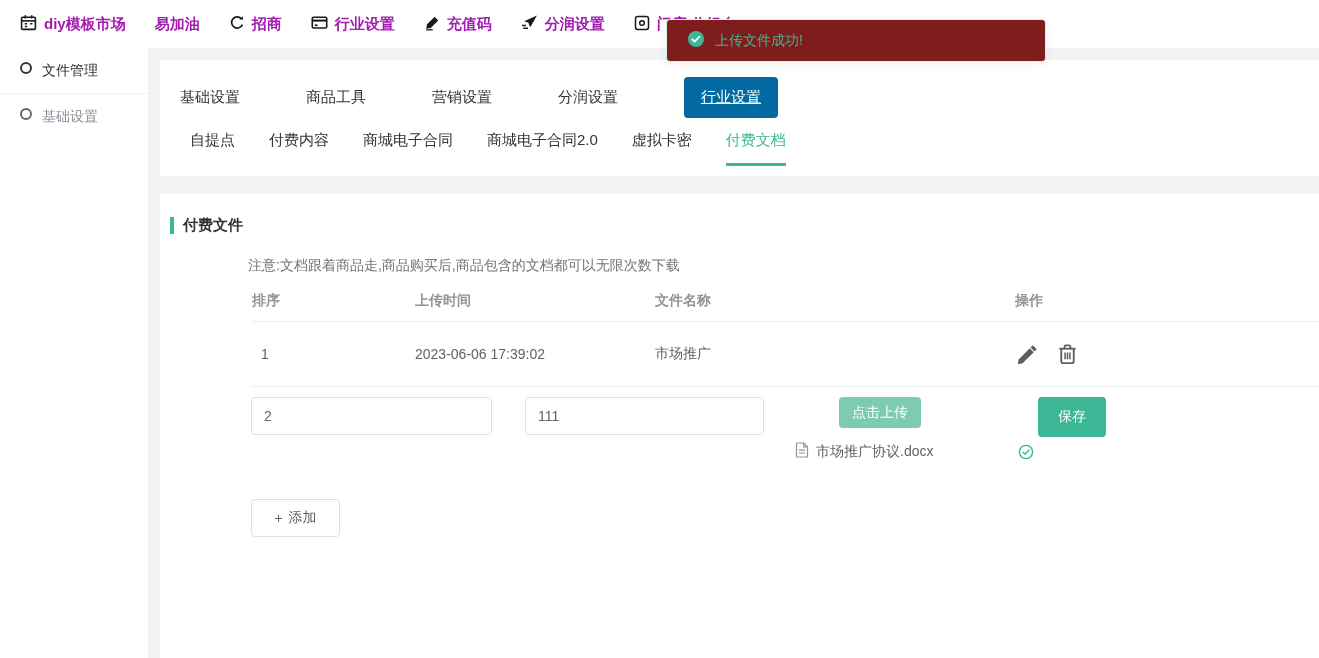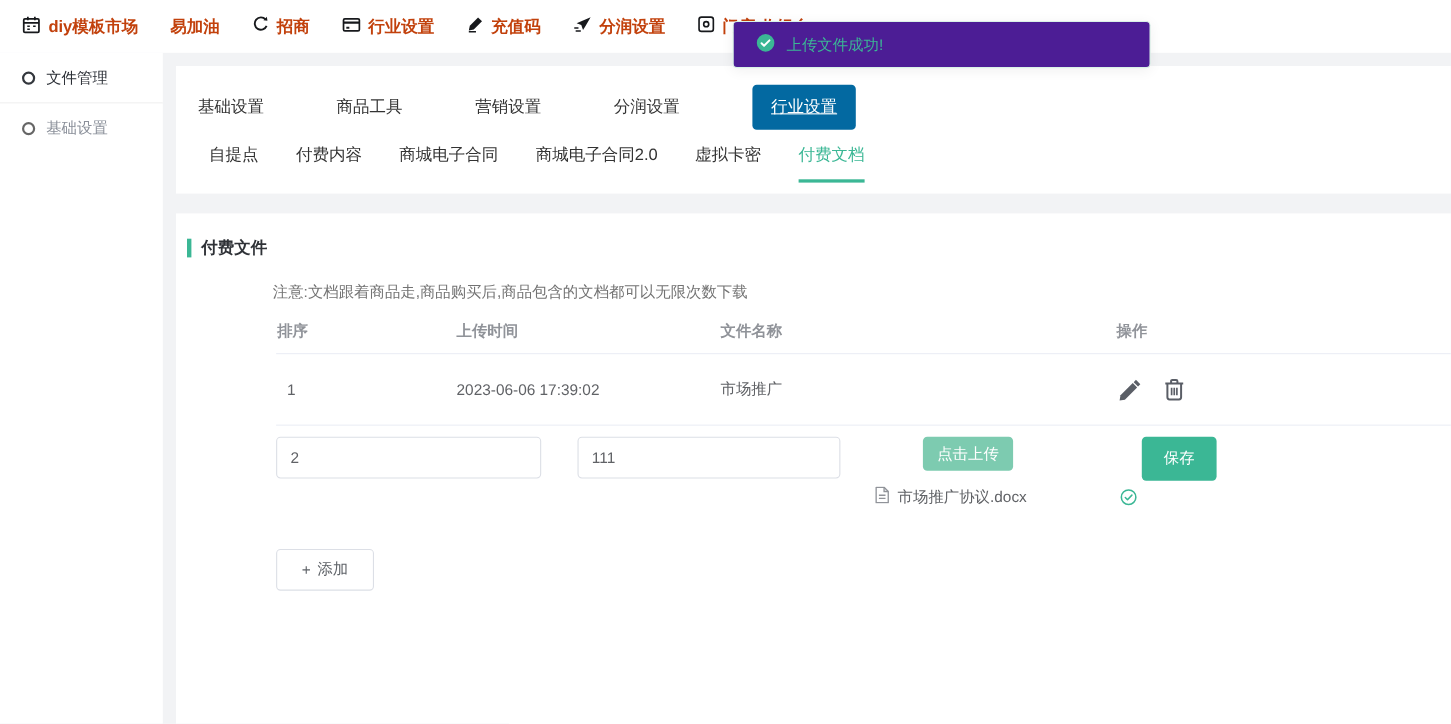--- a/index.html
+++ b/index.html
@@ -1,30 +1,30 @@
 <!DOCTYPE html>
 <html><head>
 <meta charset="utf-8">
 <style>
   * { box-sizing: border-box; margin: 0; padding: 0; }
   html,body { width:1319px; height:658px; overflow:hidden; }
   body { font-family:"Liberation Sans","DejaVu Sans",sans-serif; background:#f2f3f5; color:#333; }
 
   
   .navbar { height:48px; background:#fff; display:flex; align-items:center; padding-left:20px; gap:29px; position:relative; z-index:2; }
-  .nav-item { display:flex; align-items:center; gap:7px; font-size:15px; font-weight:bold; color:#c2410c; cursor:pointer; white-space:nowrap; }
+  .nav-item { display:flex; align-items:center; gap:7px; font-size:15px; font-weight:bold; color:#a21caf; cursor:pointer; white-space:nowrap; }
   .nav-item svg { flex:0 0 auto; }
 
   
-  .toast { position:fixed; left:666px; top:19px; width:380px; height:43px; background:#4c1d95; border:1px solid #d9f2e7; border-radius:4px; display:flex; align-items:center; padding-left:20px; gap:10px; color:#3bb795; font-size:14px; box-shadow:0 2px 12px rgba(0,0,0,.06); z-index:10; }
+  .toast { position:fixed; left:666px; top:19px; width:380px; height:43px; background:#7f1d1d; border:1px solid #d9f2e7; border-radius:4px; display:flex; align-items:center; padding-left:20px; gap:10px; color:#3bb795; font-size:14px; box-shadow:0 2px 12px rgba(0,0,0,.06); z-index:10; }
 
   
   .layout { display:flex; height:610px; background:#f2f3f5; }
   .sidebar { width:148px; background:#fff; flex:0 0 auto; }
-  .side-item { display:flex; align-items:center; gap:10px; padding:14px 0 13px 20px; font-size:14px; color:#8a8f99; cursor:pointer; }
+  .side-item { display:flex; align-items:flex-start; gap:10px; padding:14px 0 13px 20px; font-size:14px; color:#8a8f99; cursor:pointer; }
   .side-item.active { color:#2b2f36; border-bottom:1px solid #f0f0f0; }
   .radio-circle { width:12px; height:12px; border-radius:50%; border:2px solid #666; flex:0 0 auto; }
   .side-item.active .radio-circle { border-color:#33373d; }
 
   .main { flex:1; margin-left:12px; padding-top:12px; display:flex; flex-direction:column; }
 
   
   .card-tabs { background:#fff; padding:12px 20px 10px 20px; }
   .tabs-row { display:flex; align-items:center; gap:66px; height:50px; font-size:15px; color:#333; }
   .tab { cursor:pointer; }

